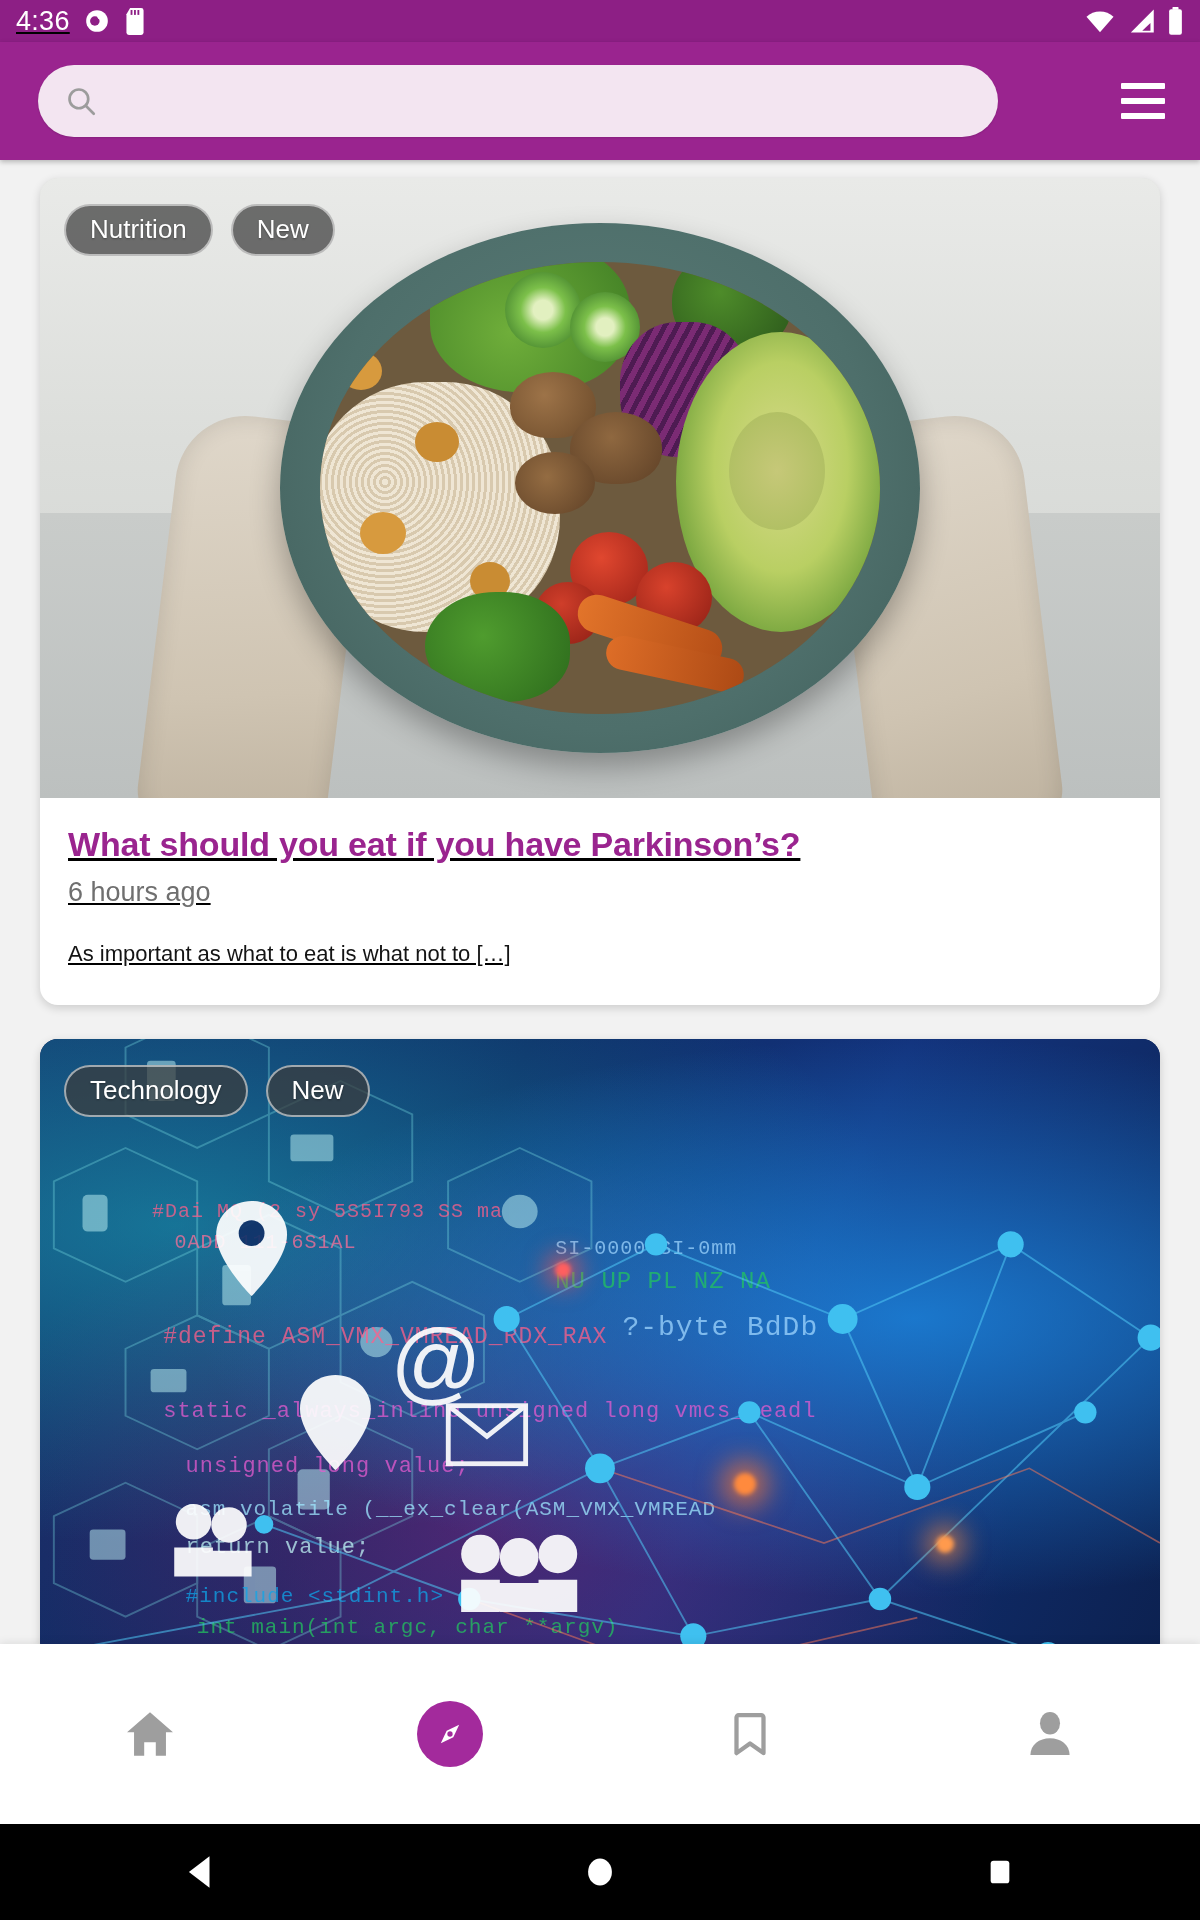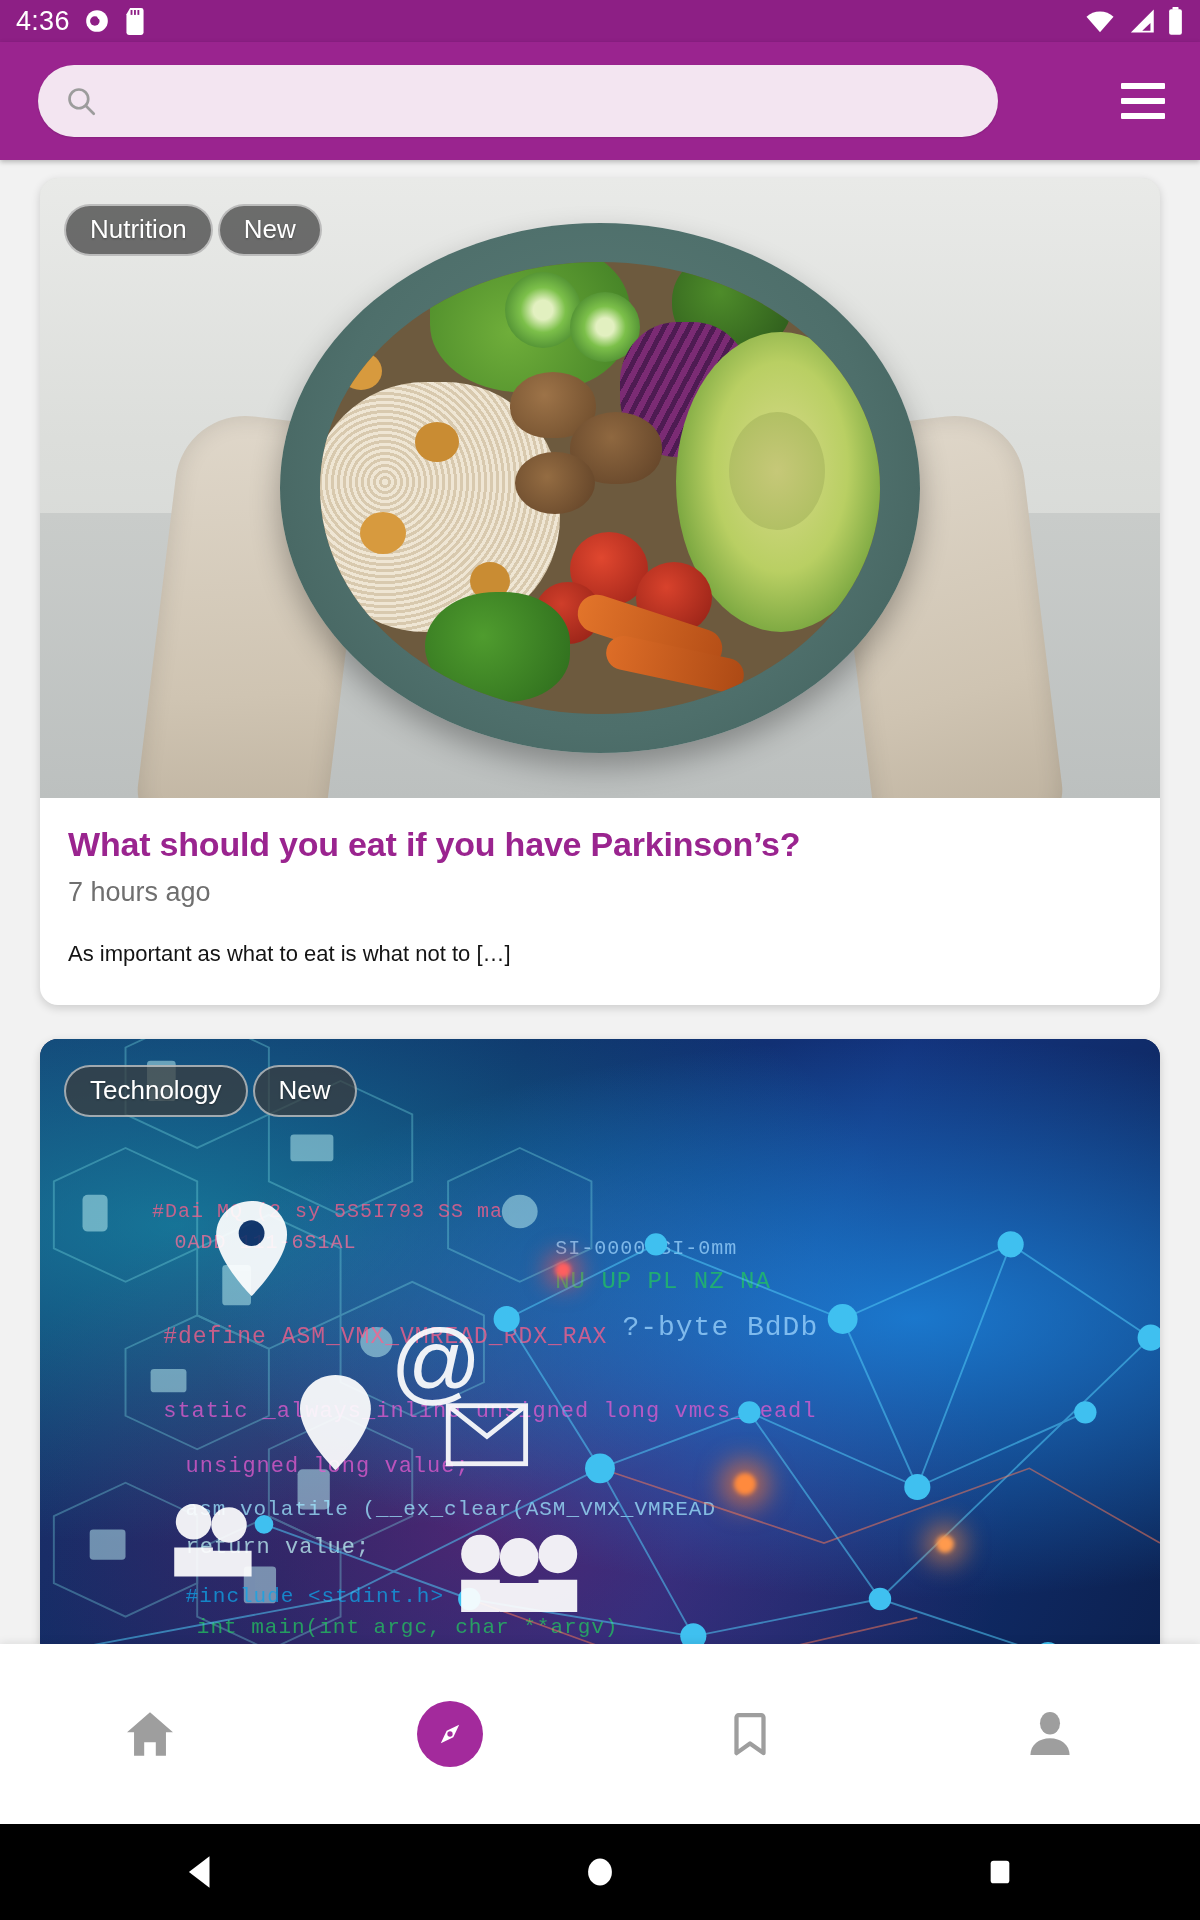--- a/index.html
+++ b/index.html
@@ -1,21 +1,21 @@
 <!DOCTYPE html>
 <html><head>
 <meta charset="utf-8">
 <style>
   * { margin:0; padding:0; box-sizing:border-box; }
   html, body {
     width:1200px; height:1920px;
     font-family:"Liberation Sans", sans-serif;
     background:#ffffff; overflow:hidden;
   }
-  #screen { position:relative; width:1200px; height:1920px; display:flex; flex-direction:column; background:#f2f2f2; }
+  #screen { position:relative; width:1200px; height:1920px; display:flex; flex-direction:column; background:#f2f2f2;text-decoration:underline; }
 
   
   .statusbar {
     height:42px; background:#8d1f85; flex:0 0 42px;
     display:flex; align-items:center; padding:0 16px; color:#fff;
   }
   .status-left { display:flex; align-items:center; gap:14px; }
   .status-time { font-size:27px; font-weight:400; letter-spacing:.3px; }
   .status-right { margin-left:auto; display:flex; align-items:center; gap:12px; }
   .ic { display:block; }
@@ -45,21 +45,21 @@
   
   .feed {
     flex:1 1 auto; overflow:hidden; background:#f2f2f2;
     padding:18px 0 0 0; position:relative;
   }
   .card {
     background:#ffffff; border-radius:18px; margin:0 40px 34px 40px;
     box-shadow:0 3px 10px rgba(0,0,0,.16); overflow:hidden;
   }
   .card-media { position:relative; width:100%; height:620px; overflow:hidden; }
-  .chips { position:absolute; top:26px; left:24px; display:flex; gap:5px; z-index:3; }
+  .chips { position:absolute; top:26px; left:24px; display:flex; gap:18px; z-index:3; }
   .chip {
     padding:9px 24px; border-radius:30px; background:rgba(60,60,60,.72);
     color:#ffffff; font-size:26px; line-height:1.15; white-space:nowrap;
     border:2px solid rgba(255,255,255,.55);
     text-shadow:0 1px 2px rgba(0,0,0,.35);
   }
   .card-body { padding:26px 11px 36px 28px; }
   .card-title {
     color:#9a248f; font-size:34px; font-weight:bold; line-height:1.22; letter-spacing:-.2px;
   }
@@ -223,21 +223,21 @@
             <div class="blob" style="left:105px;top:330px;width:145px;height:110px;background:radial-gradient(circle at 40% 40%,#4f9c2e 0%,#2c6a1c 100%);border-radius:52% 48% 46% 54%;"></div>
           </div>
         </div>
         <div class="chips">
           <div class="chip">Nutrition</div>
           <div class="chip">New</div>
         </div>
       </div>
       <div class="card-body">
         <div class="card-title">What should you eat if you have Parkinson’s?</div>
-        <div class="card-time">7 hours ago</div>
+        <div class="card-time">6 hours ago</div>
         <div class="card-excerpt">As important as what to eat is what not to […]</div>
       </div>
     </div>
 
     <div class="card">
       <div class="card-media">
         <div class="photo-tech">
           <div class="pt-base"></div>
 
           <svg class="hexgrid" viewBox="0 0 400 400" preserveAspectRatio="none">

